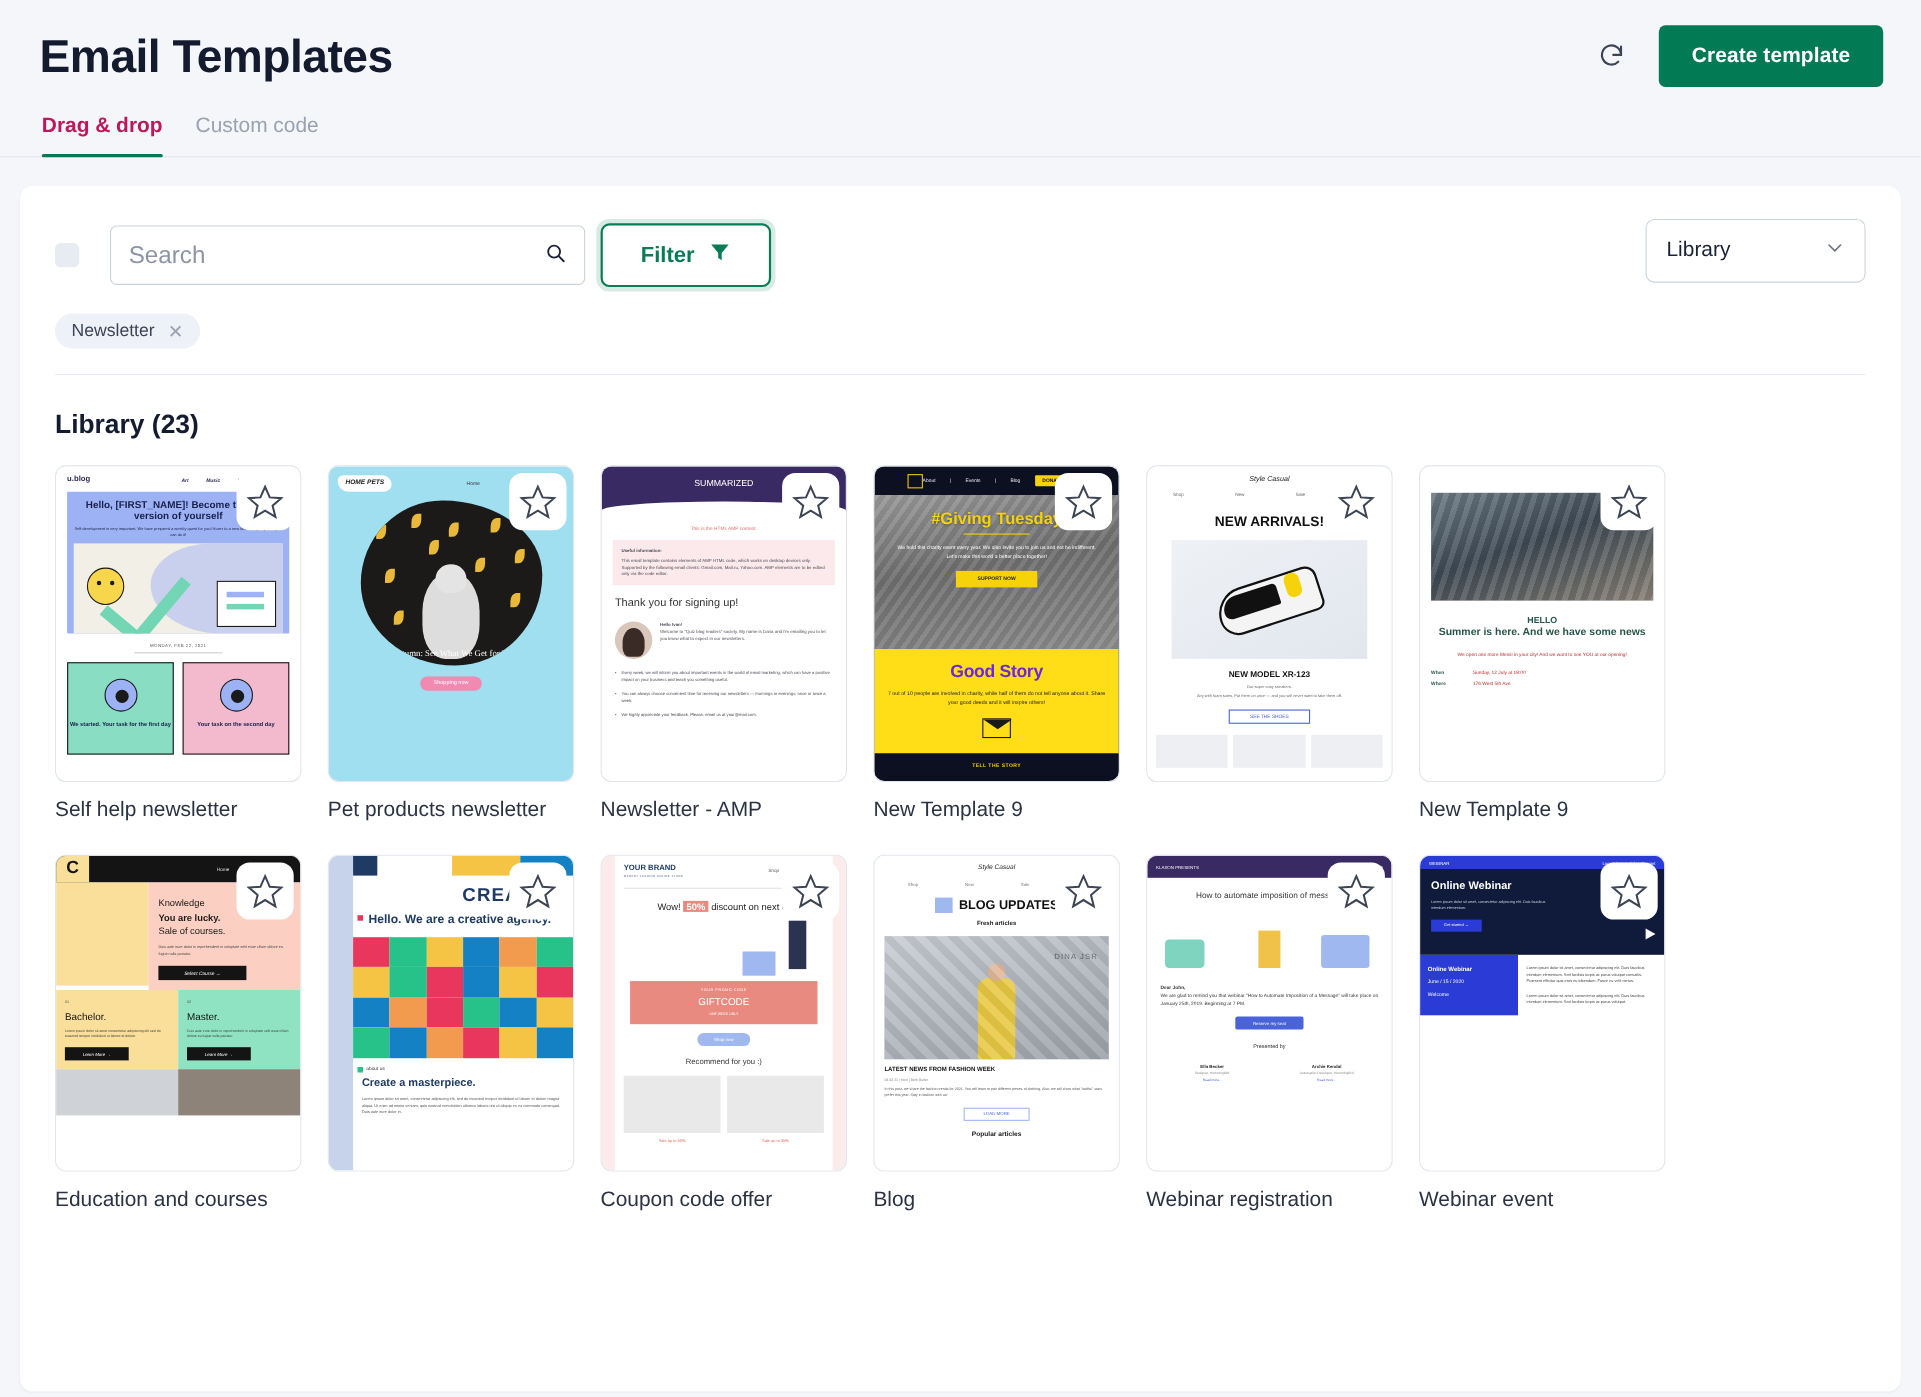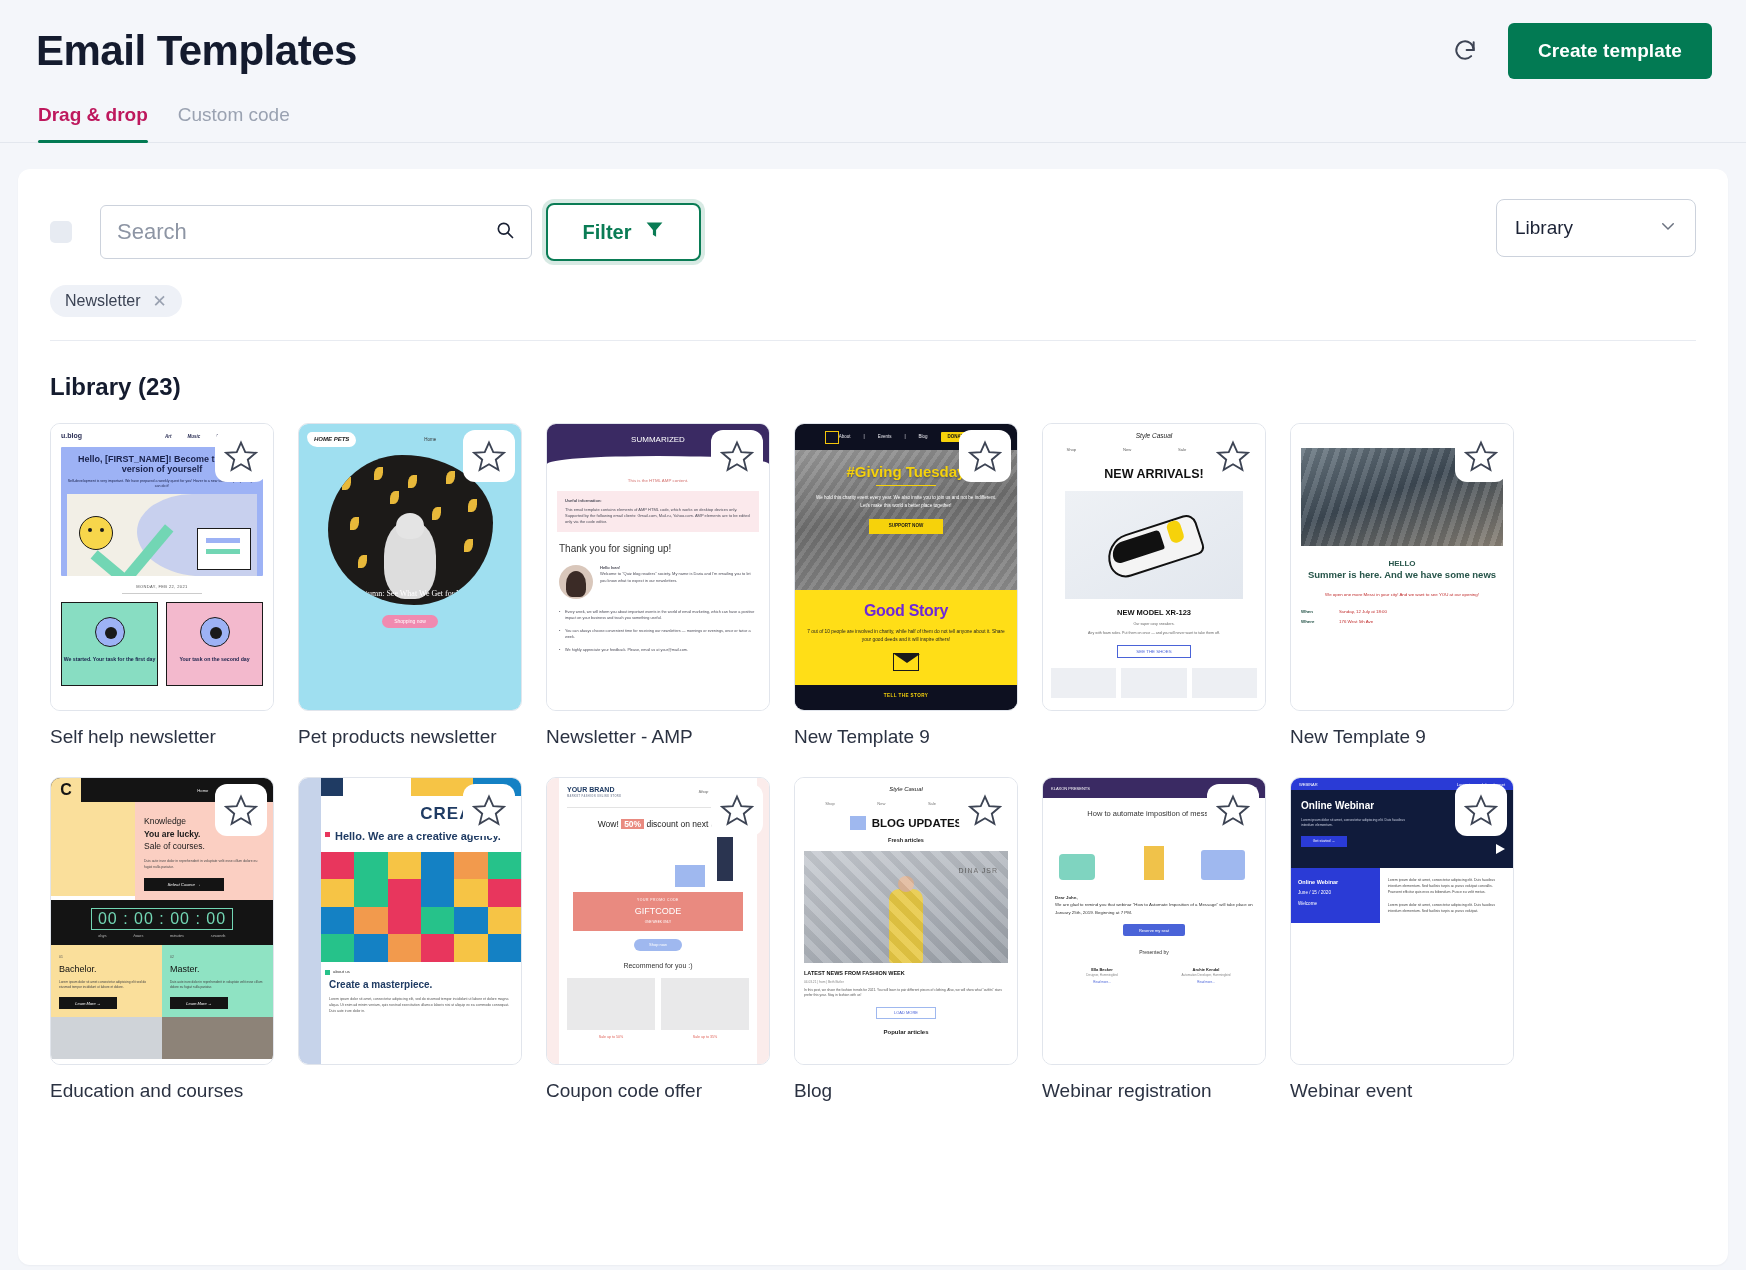--- a/index.html
+++ b/index.html
@@ -641,27 +641,20 @@
                   <span>About</span>
                 </div>
               <div class="split">
                 <div class="left"></div>
                 <div class="right">
                   <h5><span>Knowledge</span><b>You are lucky.</b><span>Sale of courses.</span></h5>
                   <p>Duis aute irure dolor in reprehenderit in voluptate velit esse cillum dolore eu fugiat nulla pariatur.</p>
                   <div class="sel">Select Course →</div>
                 </div>
               </div>
-              <div class="timer"><span class="nums">00 : 00 : 00 : 00</span>
-                <span class="lbl">
-                    <i>days</i>
-                    <i>hours</i>
-                    <i>minutes</i>
-                    <i>seconds</i>
-                  </span></div>
               <div class="two">
                 <div><span class="of">01</span>
                   <h6>Bachelor.</h6>
                   <p>Lorem ipsum dolor sit amet consectetur adipisicing elit sed do eiusmod tempor incididunt ut labore et dolore.</p>
                   <div class="lm">Learn More →</div></div>
                 <div><span class="of">02</span>
                   <h6>Master.</h6>
                   <p>Duis aute irure dolor in reprehenderit in voluptate velit esse cillum dolore eu fugiat nulla pariatur.</p>
                   <div class="lm">Learn More →</div></div>
               </div>

